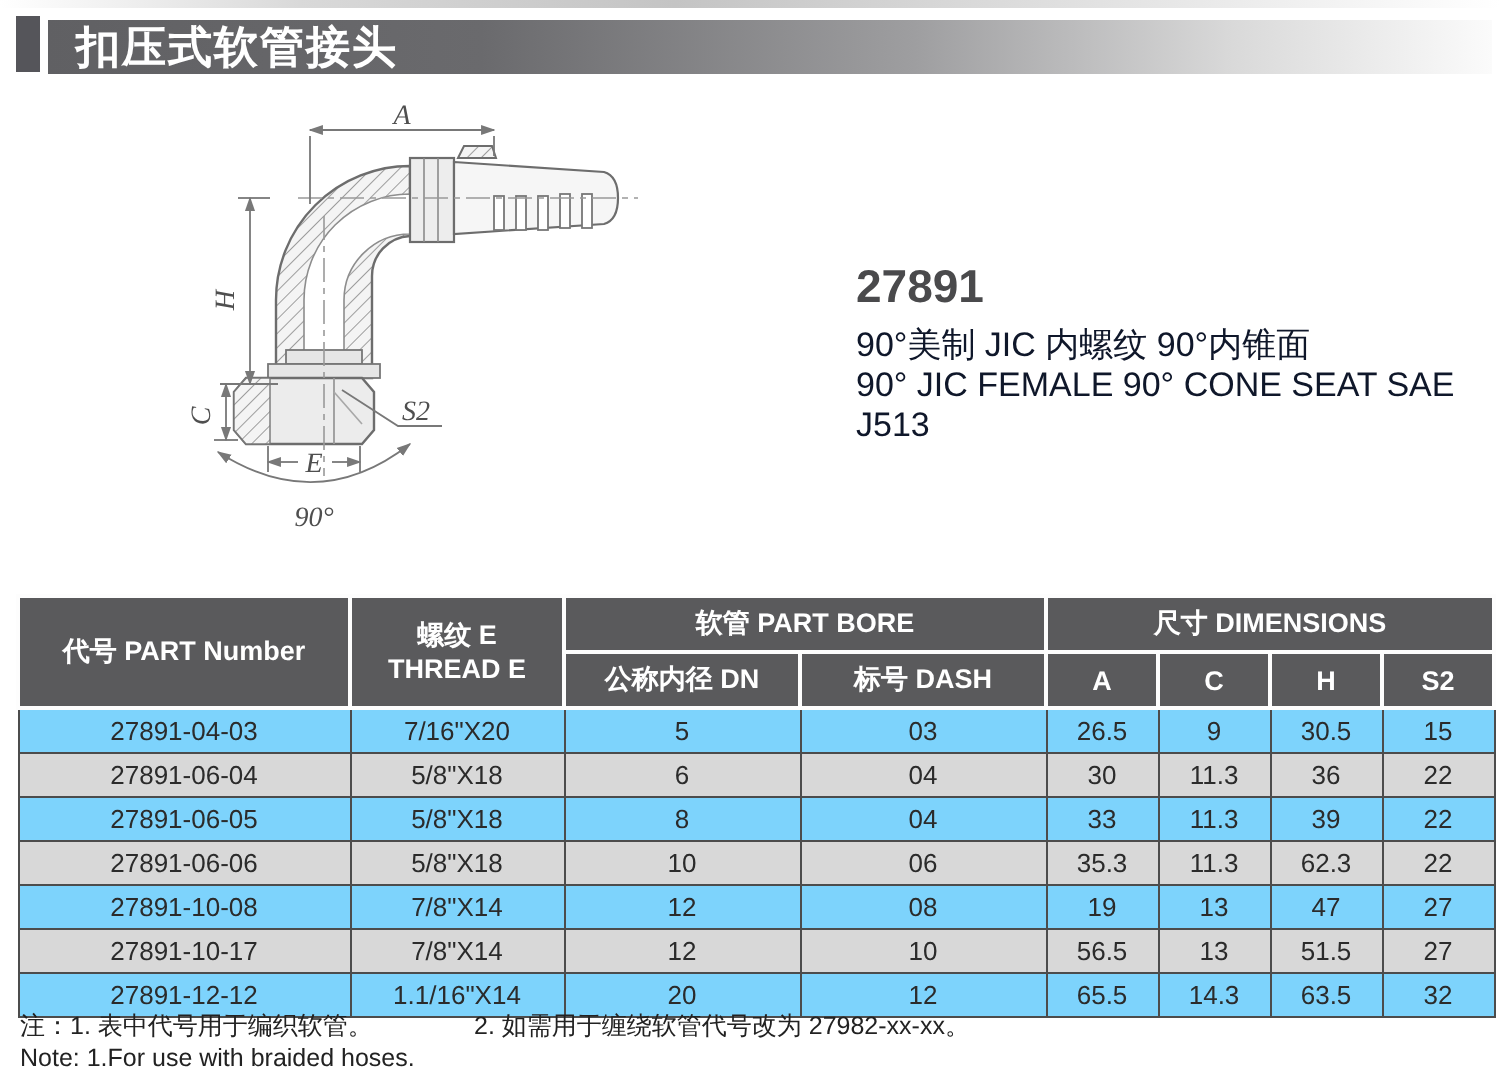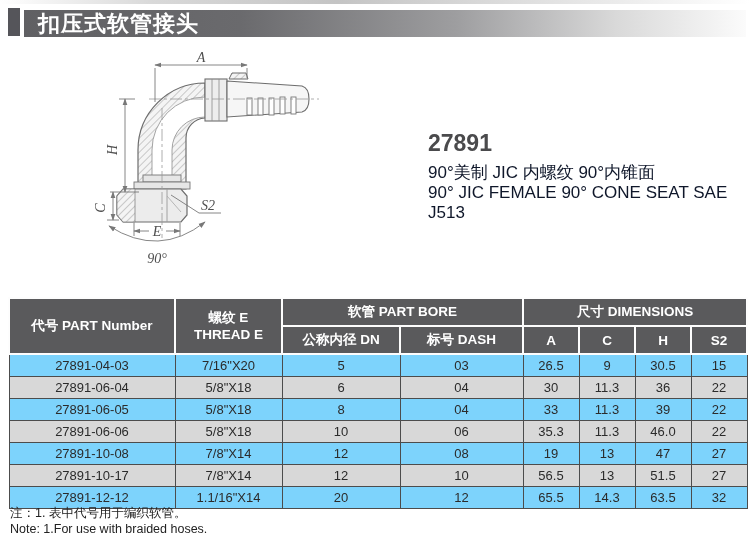--- a/index.html
+++ b/index.html
@@ -208,21 +208,21 @@
         <td>39</td>
         <td>22</td>
     </tr>
     <tr>
       <td>27891-06-06</td>
         <td>5/8"X18</td>
         <td>10</td>
         <td>06</td>
         <td>35.3</td>
         <td>11.3</td>
-        <td>46.0</td>
+        <td>62.3</td>
         <td>22</td>
     </tr>
     <tr>
       <td>27891-10-08</td>
         <td>7/8"X14</td>
         <td>12</td>
         <td>08</td>
         <td>19</td>
         <td>13</td>
         <td>47</td>
@@ -250,14 +250,15 @@
     </tr>
   </tbody>
 </table>
 
 <div class="notes">
   <div class="col1">
     <div>注：1. 表中代号用于编织软管。</div>
     <div>Note: 1.For use with braided hoses.</div>
   </div>
   <div class="col2">
+    <div>2. 如需用于缠绕软管代号改为 27982-xx-xx。</div>
   </div>
 </div>
 
 </body></html>

